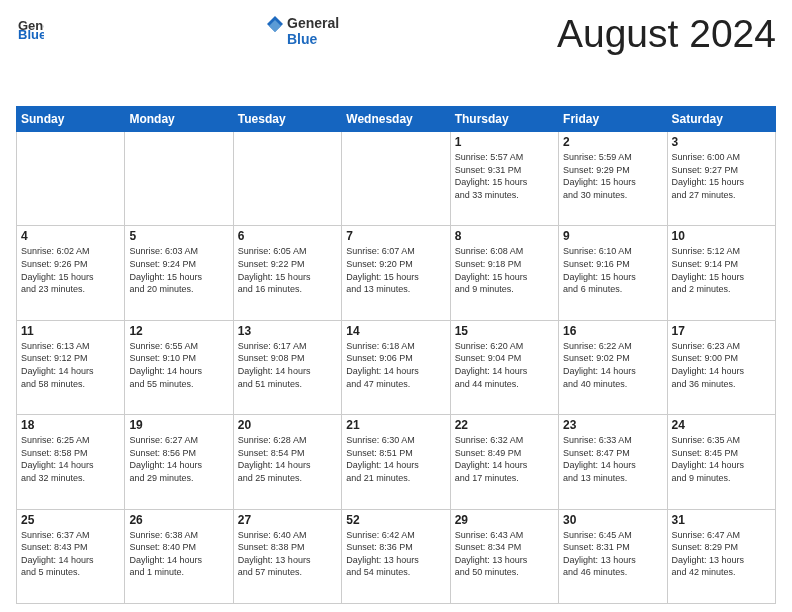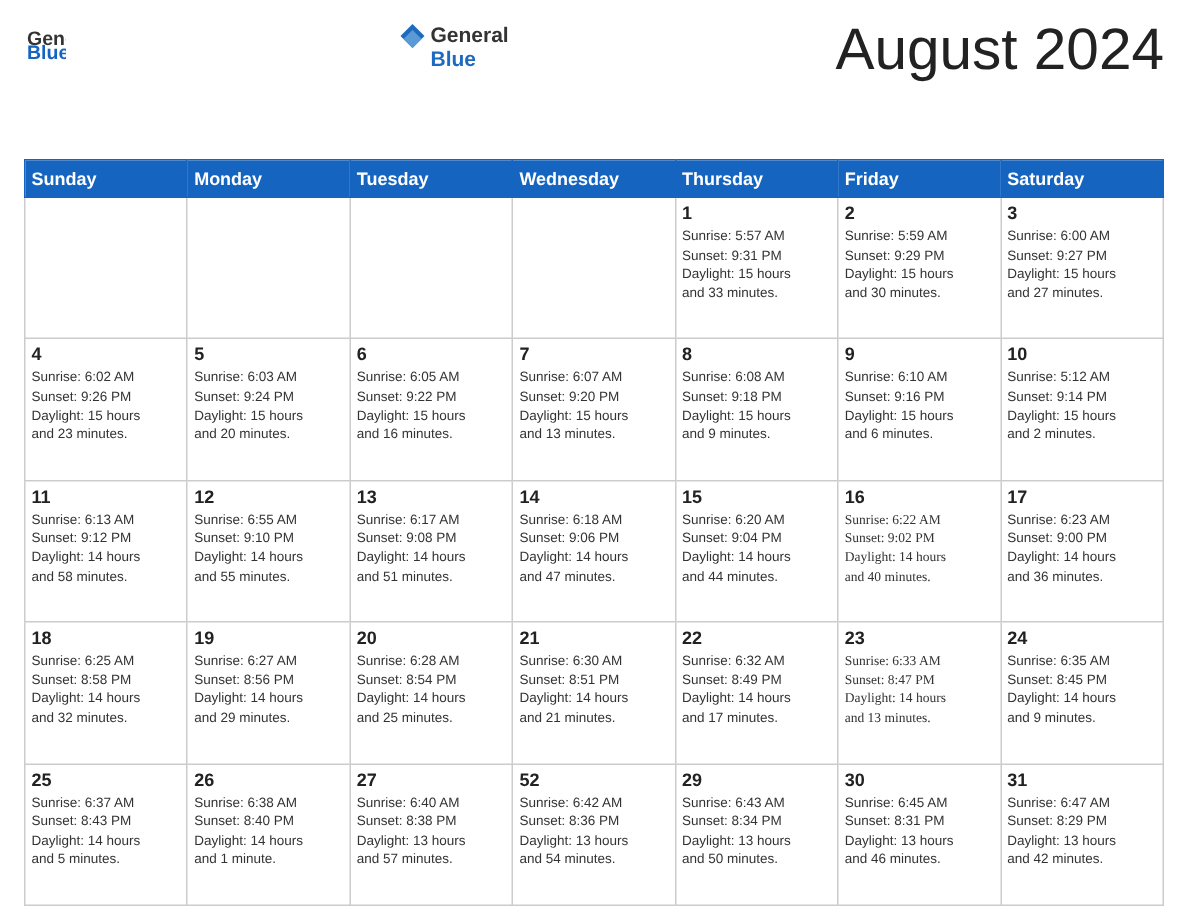--- a/index.html
+++ b/index.html
@@ -242,21 +242,21 @@
           </td>
           <td>
             <span class="day-num">15</span>
             <div class="day-info" style="white-space: pre-line;">Sunrise: 6:20 AM
 Sunset: 9:04 PM
 Daylight: 14 hours
 and 44 minutes.</div>
           </td>
           <td>
             <span class="day-num">16</span>
-            <div class="day-info" style="white-space: pre-line; font-family: Liberation Serif, serif;">Sunrise: 6:22 AM
+            <div class="day-info" style="white-space: pre-line;">Sunrise: 6:22 AM
 Sunset: 9:02 PM
 Daylight: 14 hours
 and 40 minutes.</div>
           </td>
           <td>
             <span class="day-num">17</span>
             <div class="day-info" style="white-space: pre-line;">Sunrise: 6:23 AM
 Sunset: 9:00 PM
 Daylight: 14 hours
 and 36 minutes.</div>
@@ -293,21 +293,21 @@
           </td>
           <td>
             <span class="day-num">22</span>
             <div class="day-info" style="white-space: pre-line;">Sunrise: 6:32 AM
 Sunset: 8:49 PM
 Daylight: 14 hours
 and 17 minutes.</div>
           </td>
           <td>
             <span class="day-num">23</span>
-            <div class="day-info" style="white-space: pre-line; font-family: Liberation Serif, serif;">Sunrise: 6:33 AM
+            <div class="day-info" style="white-space: pre-line;">Sunrise: 6:33 AM
 Sunset: 8:47 PM
 Daylight: 14 hours
 and 13 minutes.</div>
           </td>
           <td>
             <span class="day-num">24</span>
             <div class="day-info" style="white-space: pre-line;">Sunrise: 6:35 AM
 Sunset: 8:45 PM
 Daylight: 14 hours
 and 9 minutes.</div>

